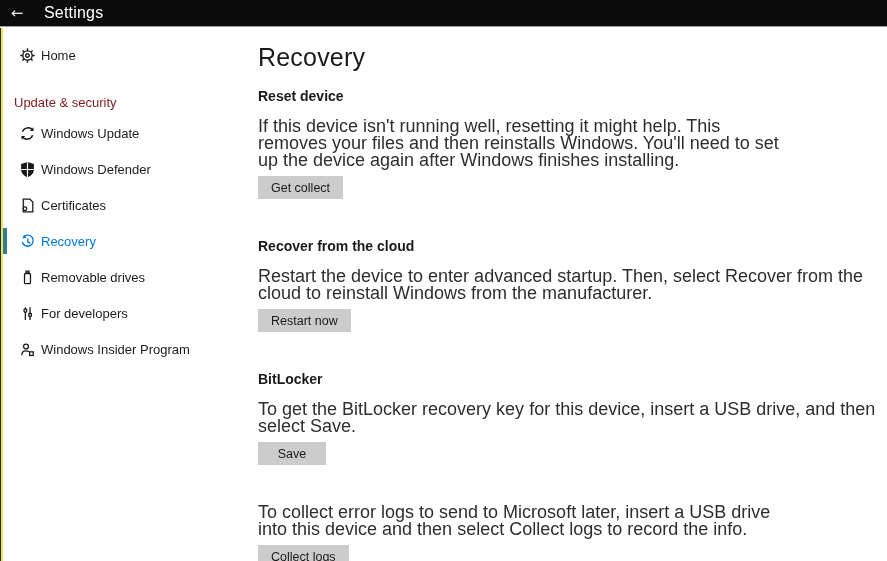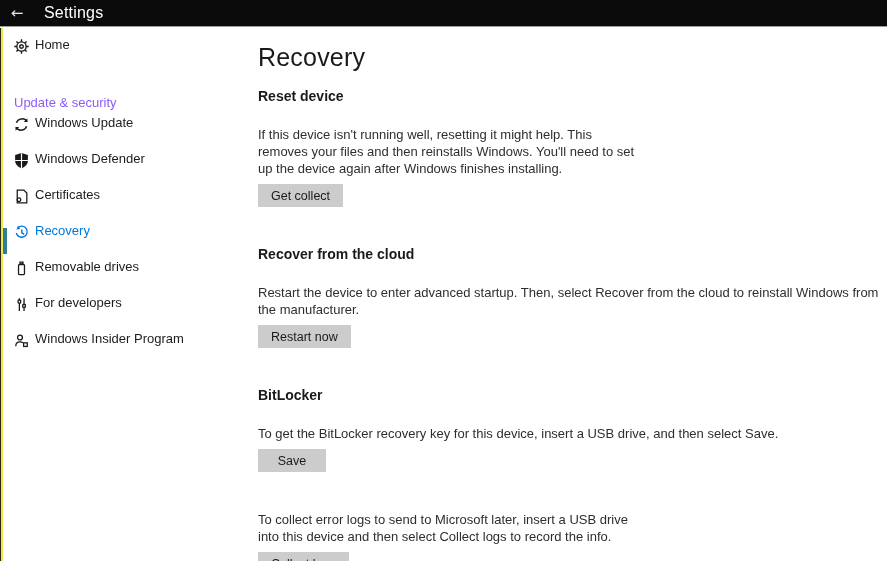--- a/index.html
+++ b/index.html
@@ -24,48 +24,48 @@
   
   .edge-strip{
     position:absolute;left:0;top:28px;bottom:0;width:3px;
     background:#e9e94e;border-left:1px solid #2a2a12;box-sizing:border-box;
     z-index:5;
   }
   
   .layout{display:flex;height:534px;}
   .sidebar{width:250px;flex:0 0 250px;padding-top:10px;box-sizing:border-box;}
   .side-item{
-    height:36px;display:flex;align-items:flex-start;
-    padding-left:12px;position:relative;cursor:default;
+    height:36px;display:flex;align-items:center;
+    padding-left:18px;position:relative;cursor:default;
   }
   .side-item .icon{
     width:18px;height:18px;flex:0 0 18px;display:flex;
     align-items:center;justify-content:center;
   }
   .side-item .label{font-size:13px;margin-left:5px;color:#1c1c1c;}
   .side-item.selected .label{color:#0078d7;}
   .side-item.selected::before{
     content:"";position:absolute;left:3px;top:5px;bottom:5px;width:4px;
     background:#2d7d9a;
   }
   .group-label{
-    font-size:13px;color:#8b5cf6;margin:22px 0 4px 14px;line-height:16px;
+    font-size:13px;color:#7f1d1d;margin:22px 0 4px 14px;line-height:16px;
   }
   
   .main{flex:1;padding:16px 0 0 8px;box-sizing:border-box;}
   .page-title{
     font-size:25px;font-weight:300;color:#1a1a1a;margin:0;line-height:28px;
     letter-spacing:.2px;
   }
   .section{margin:0;}
   .section-heading{
     font-size:14px;font-weight:700;color:#1a1a1a;margin:0;line-height:19px;
   }
   .section-body{
-    font-size:13px;color:#2e2e2e;line-height:17px;margin:20px 0 0 0;
+    font-size:18px;color:#2e2e2e;line-height:17px;margin:12px 0 0 0;
     white-space:pre-line;
   }
   .win-btn{
     display:inline-block;margin-top:7px;background:#cccccc;border:1px solid #cccccc;
     color:#1a1a1a;font-size:12.5px;font-family:inherit;
     min-width:68px;height:23px;padding:0 12px;box-sizing:border-box;
     text-align:center;cursor:default;
   }
   .s1{margin-top:16px;}
   .s2{margin-top:38px;}

